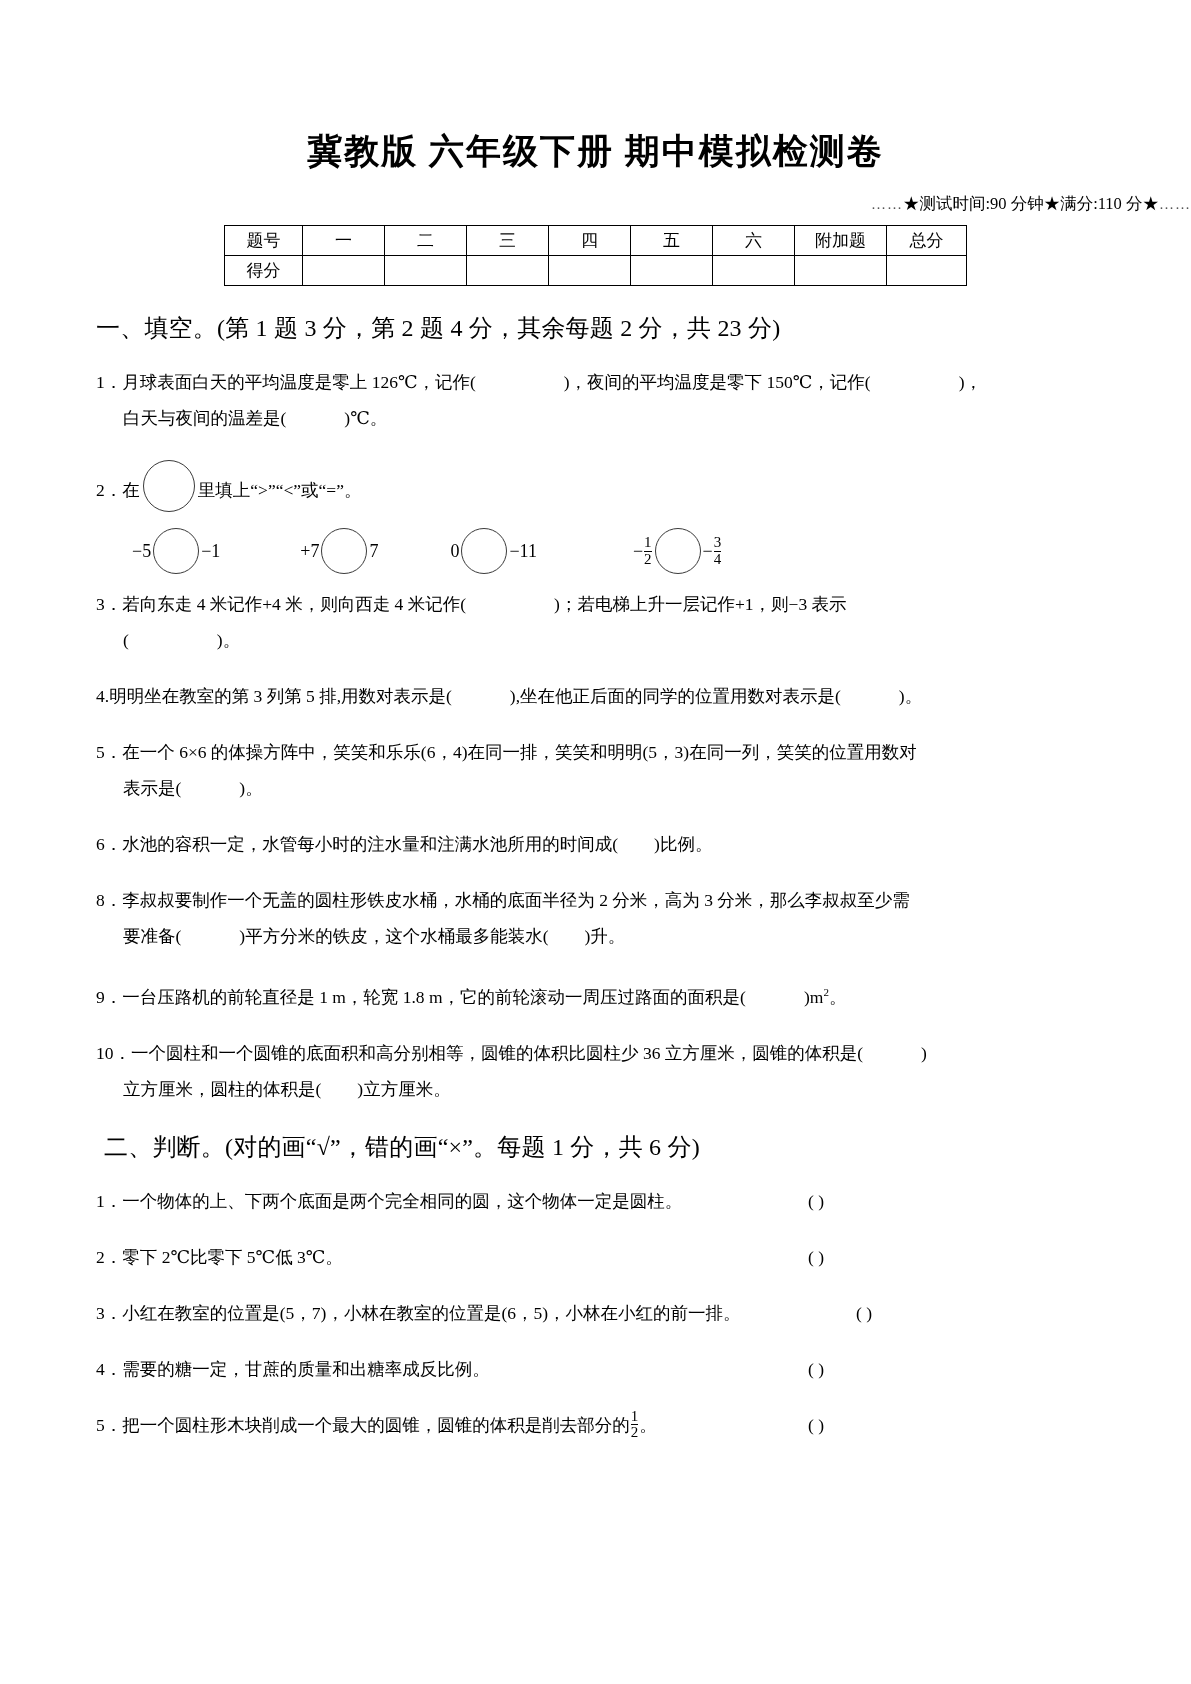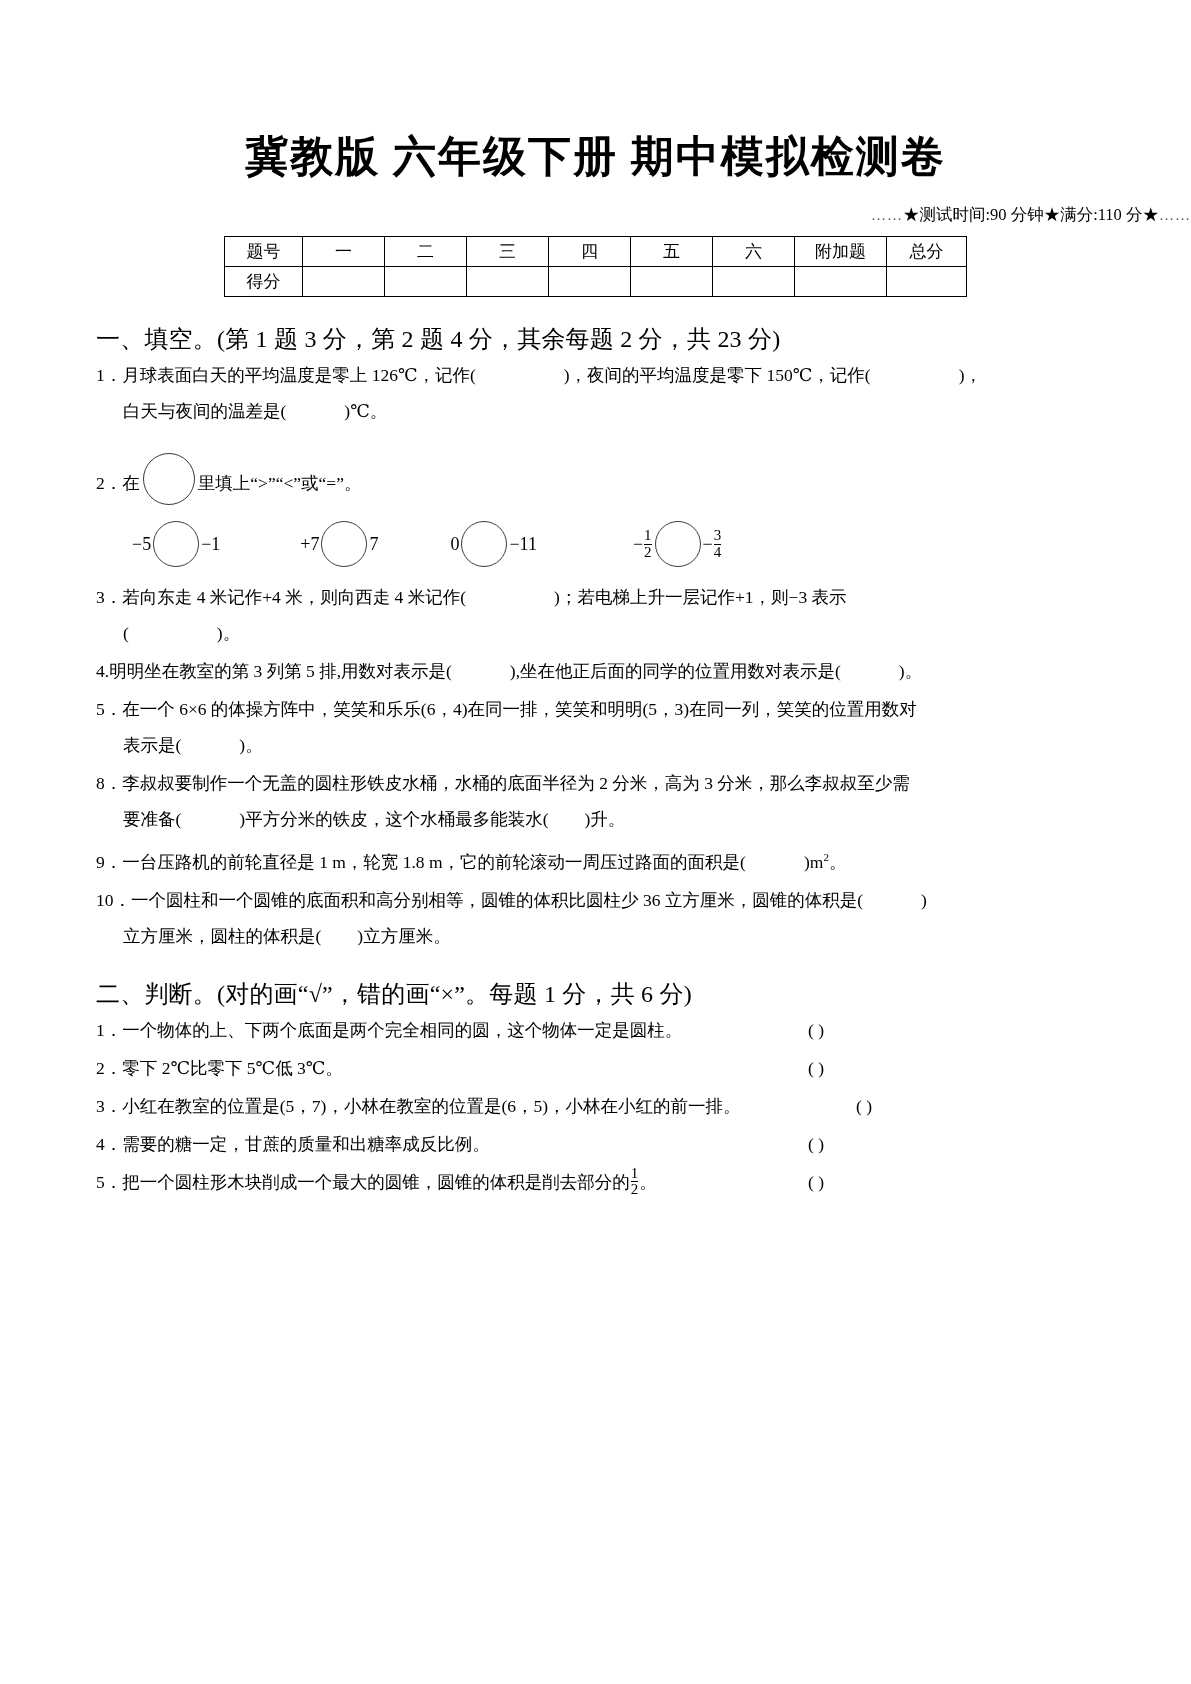--- a/index.html
+++ b/index.html
@@ -11,21 +11,21 @@
     font-family: "Liberation Serif", "DejaVu Serif", serif;
     color: #000000;
     position: relative;
     overflow: hidden;
   }
   .page { position: relative; width: 1191px; height: 1684px; padding: 0; }
 
   
   .title {
     text-align: center;
-    font-size: 43px;
+    font-size: 35px;
     font-weight: bold;
     letter-spacing: 2px;
     margin-top: 128px;
     font-family: "Liberation Serif", "DejaVu Serif", serif;
   }
   .subtitle {
     text-align: right;
     font-size: 16.5px;
     margin-top: 18px;
     letter-spacing: 0px;
@@ -60,21 +60,21 @@
   .content { margin: 0 96px 0 96px; }
   .sec-head {
     font-size: 24px;
     margin-top: 26px;
     margin-bottom: 2px;
     letter-spacing: 0.2px;
   }
   .q {
     font-size: 17.5px;
     line-height: 36px;
-    margin-top: 2px;
+    margin-top: 20px;
     position: relative;
   }
   .q2line { margin-left: 27px; }
   .blank-s { display: inline-block; width: 36px; }
   .blank-m { display: inline-block; width: 58px; }
   .blank-l { display: inline-block; width: 88px; }
   .judge-line { position: relative; }
   .judge-paren { position: absolute; font-size: 17.5px; }
 
   
@@ -224,41 +224,44 @@
       <span>4.</span><span>明明坐在教室的第 3 列第 5 排,用数对表示是(</span><span class="blank-m"></span><span>),坐在他正后面的同学的位置用数对表示是(</span><span class="blank-m"></span><span>)。</span>
     </div>
 
     <div class="q">
       <span>5．</span><span>在一个 6×6 的体操方阵中，笑笑和乐乐(6，4)在同一排，笑笑和明明(5，3)在同一列，笑笑的位置用数对</span>
       <div class="q2line">
         <span>表示是(</span><span class="blank-m"></span><span>)。</span>
       </div>
     </div>
 
+    <div class="q">
+      <span>6．</span><span>水池的容积一定，水管每小时的注水量和注满水池所用的时间成(</span><span class="blank-s"></span><span>)比例。</span>
+    </div>
 
 
     <div class="q">
       <span>8．</span><span>李叔叔要制作一个无盖的圆柱形铁皮水桶，水桶的底面半径为 2 分米，高为 3 分米，那么李叔叔至少需</span>
       <div class="q2line">
         <span>要准备(</span><span class="blank-m"></span><span>)平方分米的铁皮，这个水桶最多能装水(</span><span class="blank-s"></span><span>)升。</span>
       </div>
     </div>
 
     <div class="q">
       <span>9．</span><span>一台压路机的前轮直径是 1 m，轮宽 1.8 m，它的前轮滚动一周压过路面的面积是(</span><span class="blank-m"></span><span>)m</span><span class="sup">2</span><span>。</span>
     </div>
 
     <div class="q">
       <span>10．</span><span>一个圆柱和一个圆锥的底面积和高分别相等，圆锥的体积比圆柱少 36 立方厘米，圆锥的体积是(</span><span class="blank-m"></span><span>)</span>
       <div class="q2line">
         <span>立方厘米，圆柱的体积是(</span><span class="blank-s"></span><span>)立方厘米。</span>
       </div>
     </div>
 
-    <div class="sec-head" style="margin-top:24px;">二、判断。(对的画“√”，错的画“×”。每题 1 分，共 6 分)</div>
+    <div class="sec-head" style="margin-top:24px;margin-left:8px;">二、判断。(对的画“√”，错的画“×”。每题 1 分，共 6 分)</div>
 
     <div class="q judge-line">
       <span>1．</span><span>一个物体的上、下两个底面是两个完全相同的圆，这个物体一定是圆柱。</span><span class="judge-paren" style="left:712px;">(       )</span>
     </div>
 
     <div class="q judge-line">
       <span>2．</span><span>零下 2℃比零下 5℃低 3℃。</span><span class="judge-paren" style="left:712px;">(       )</span>
     </div>
 
     <div class="q judge-line">

